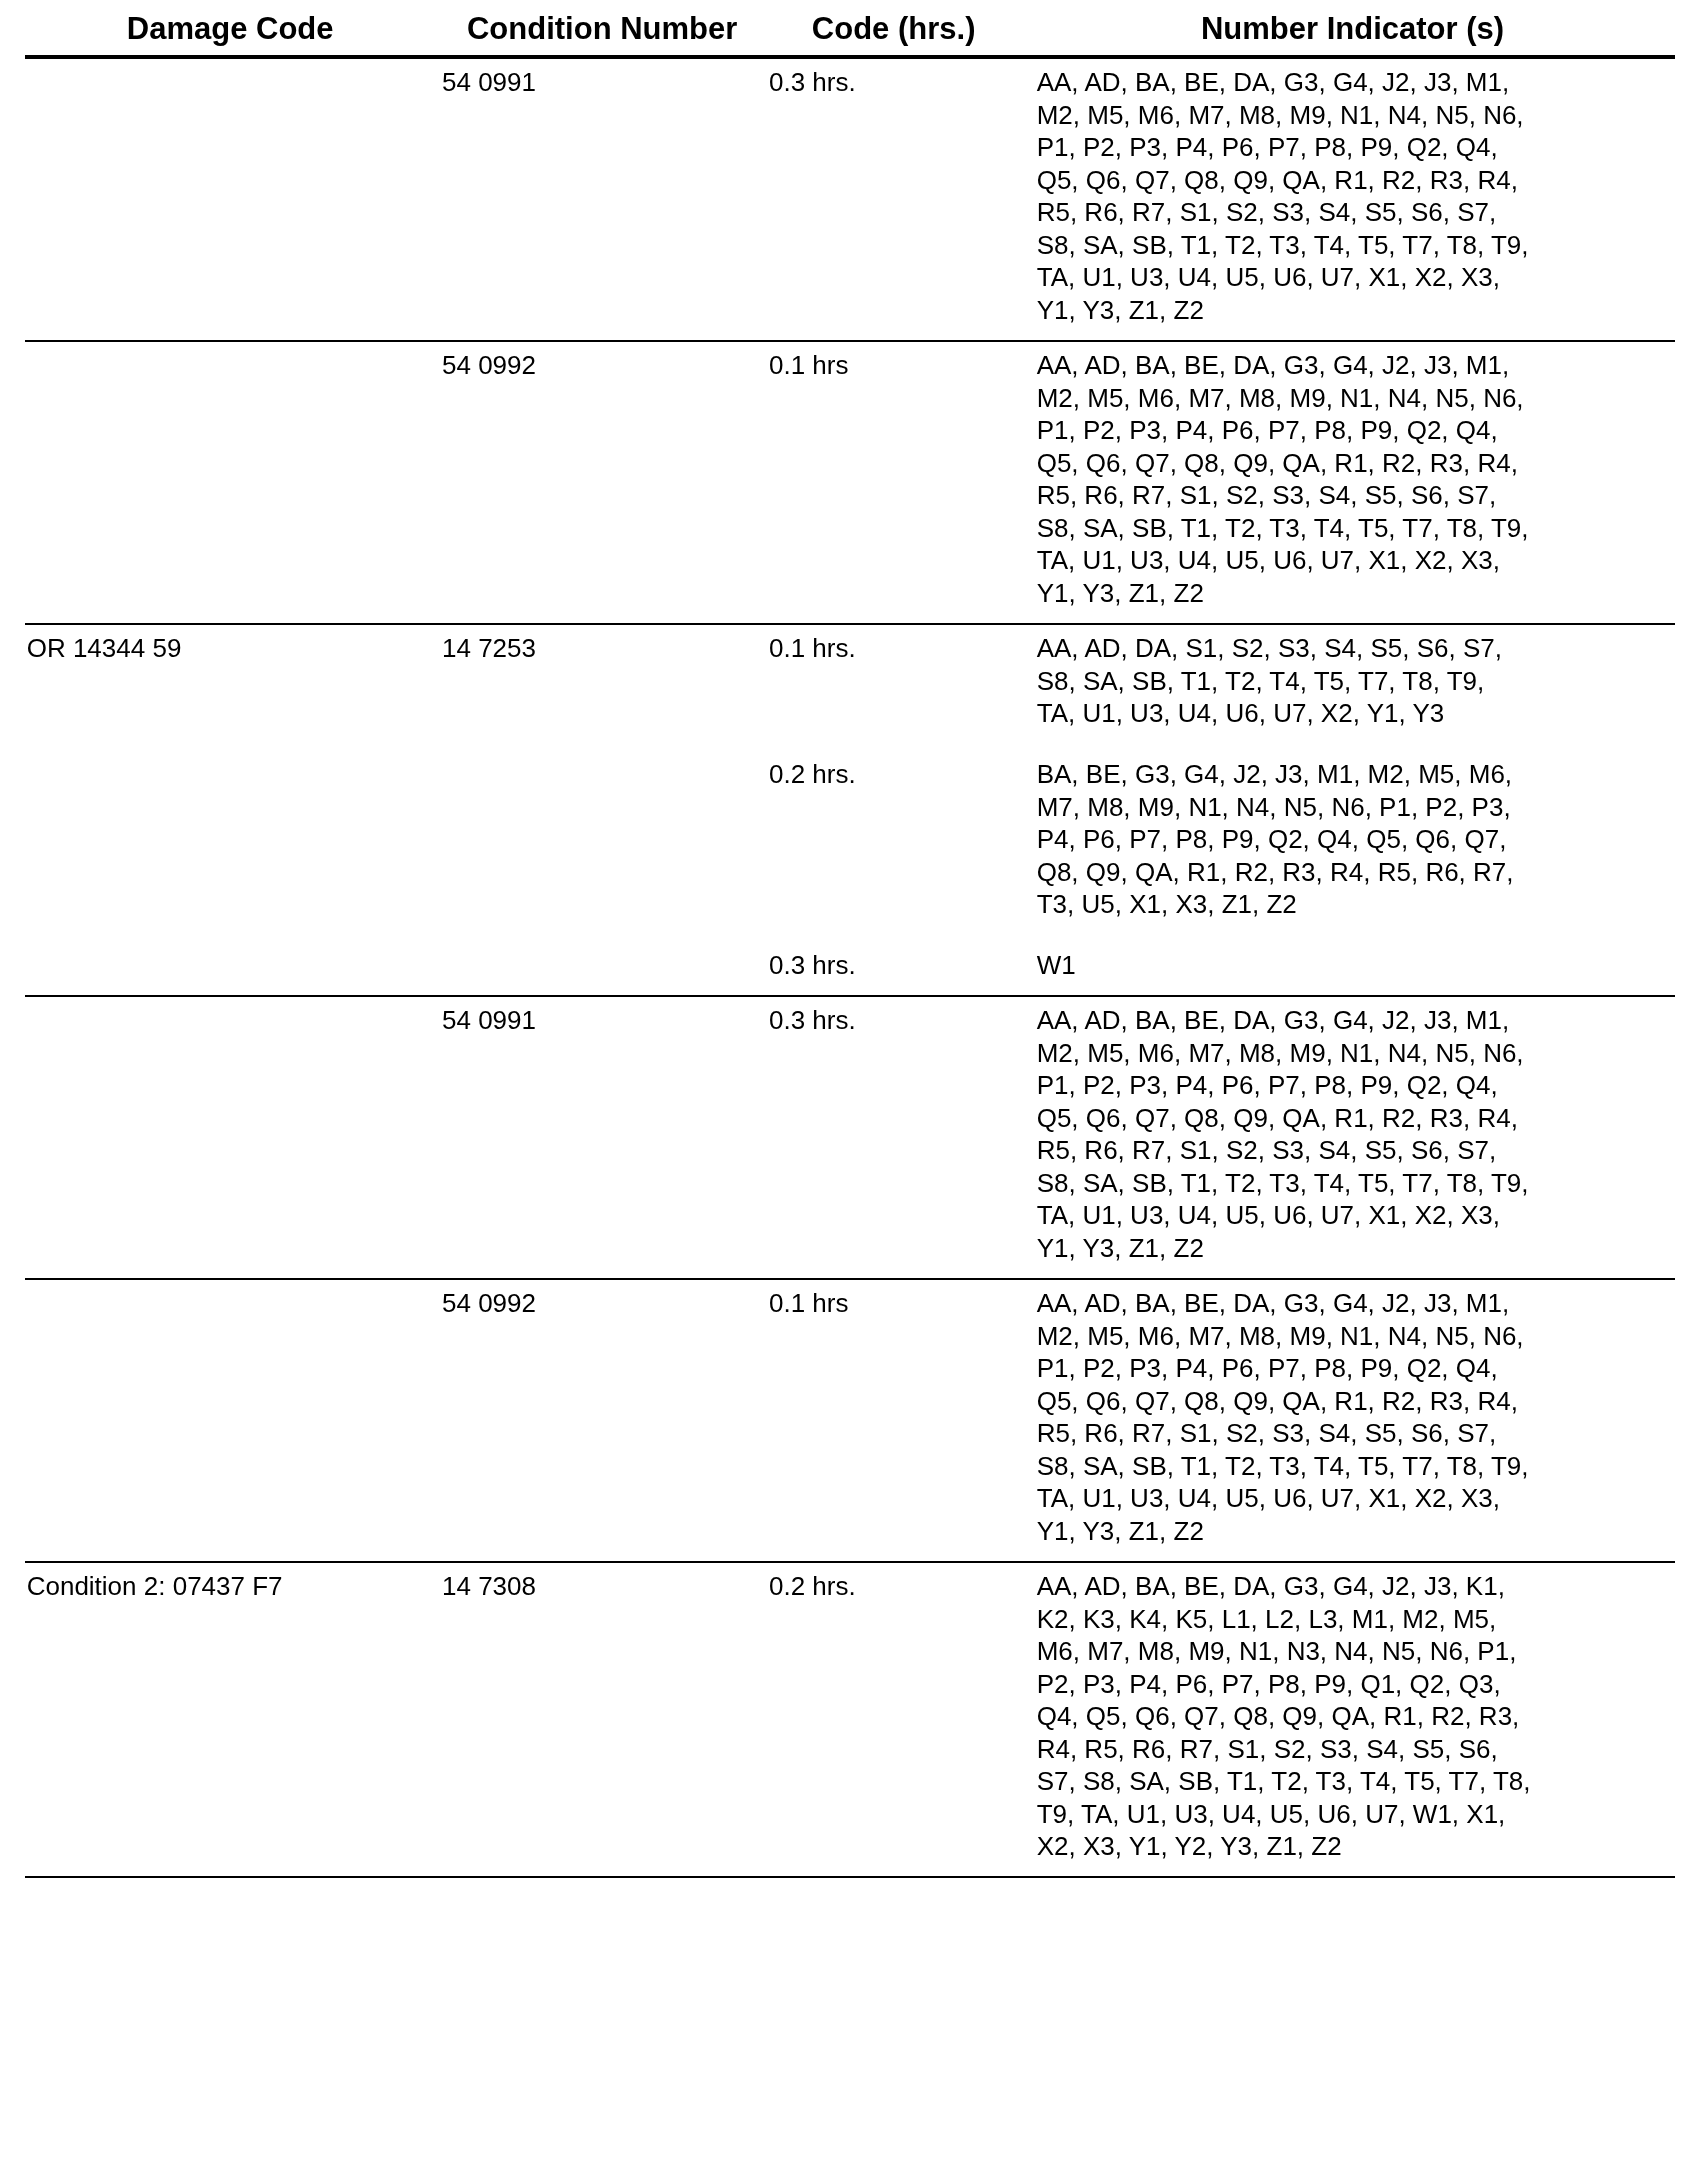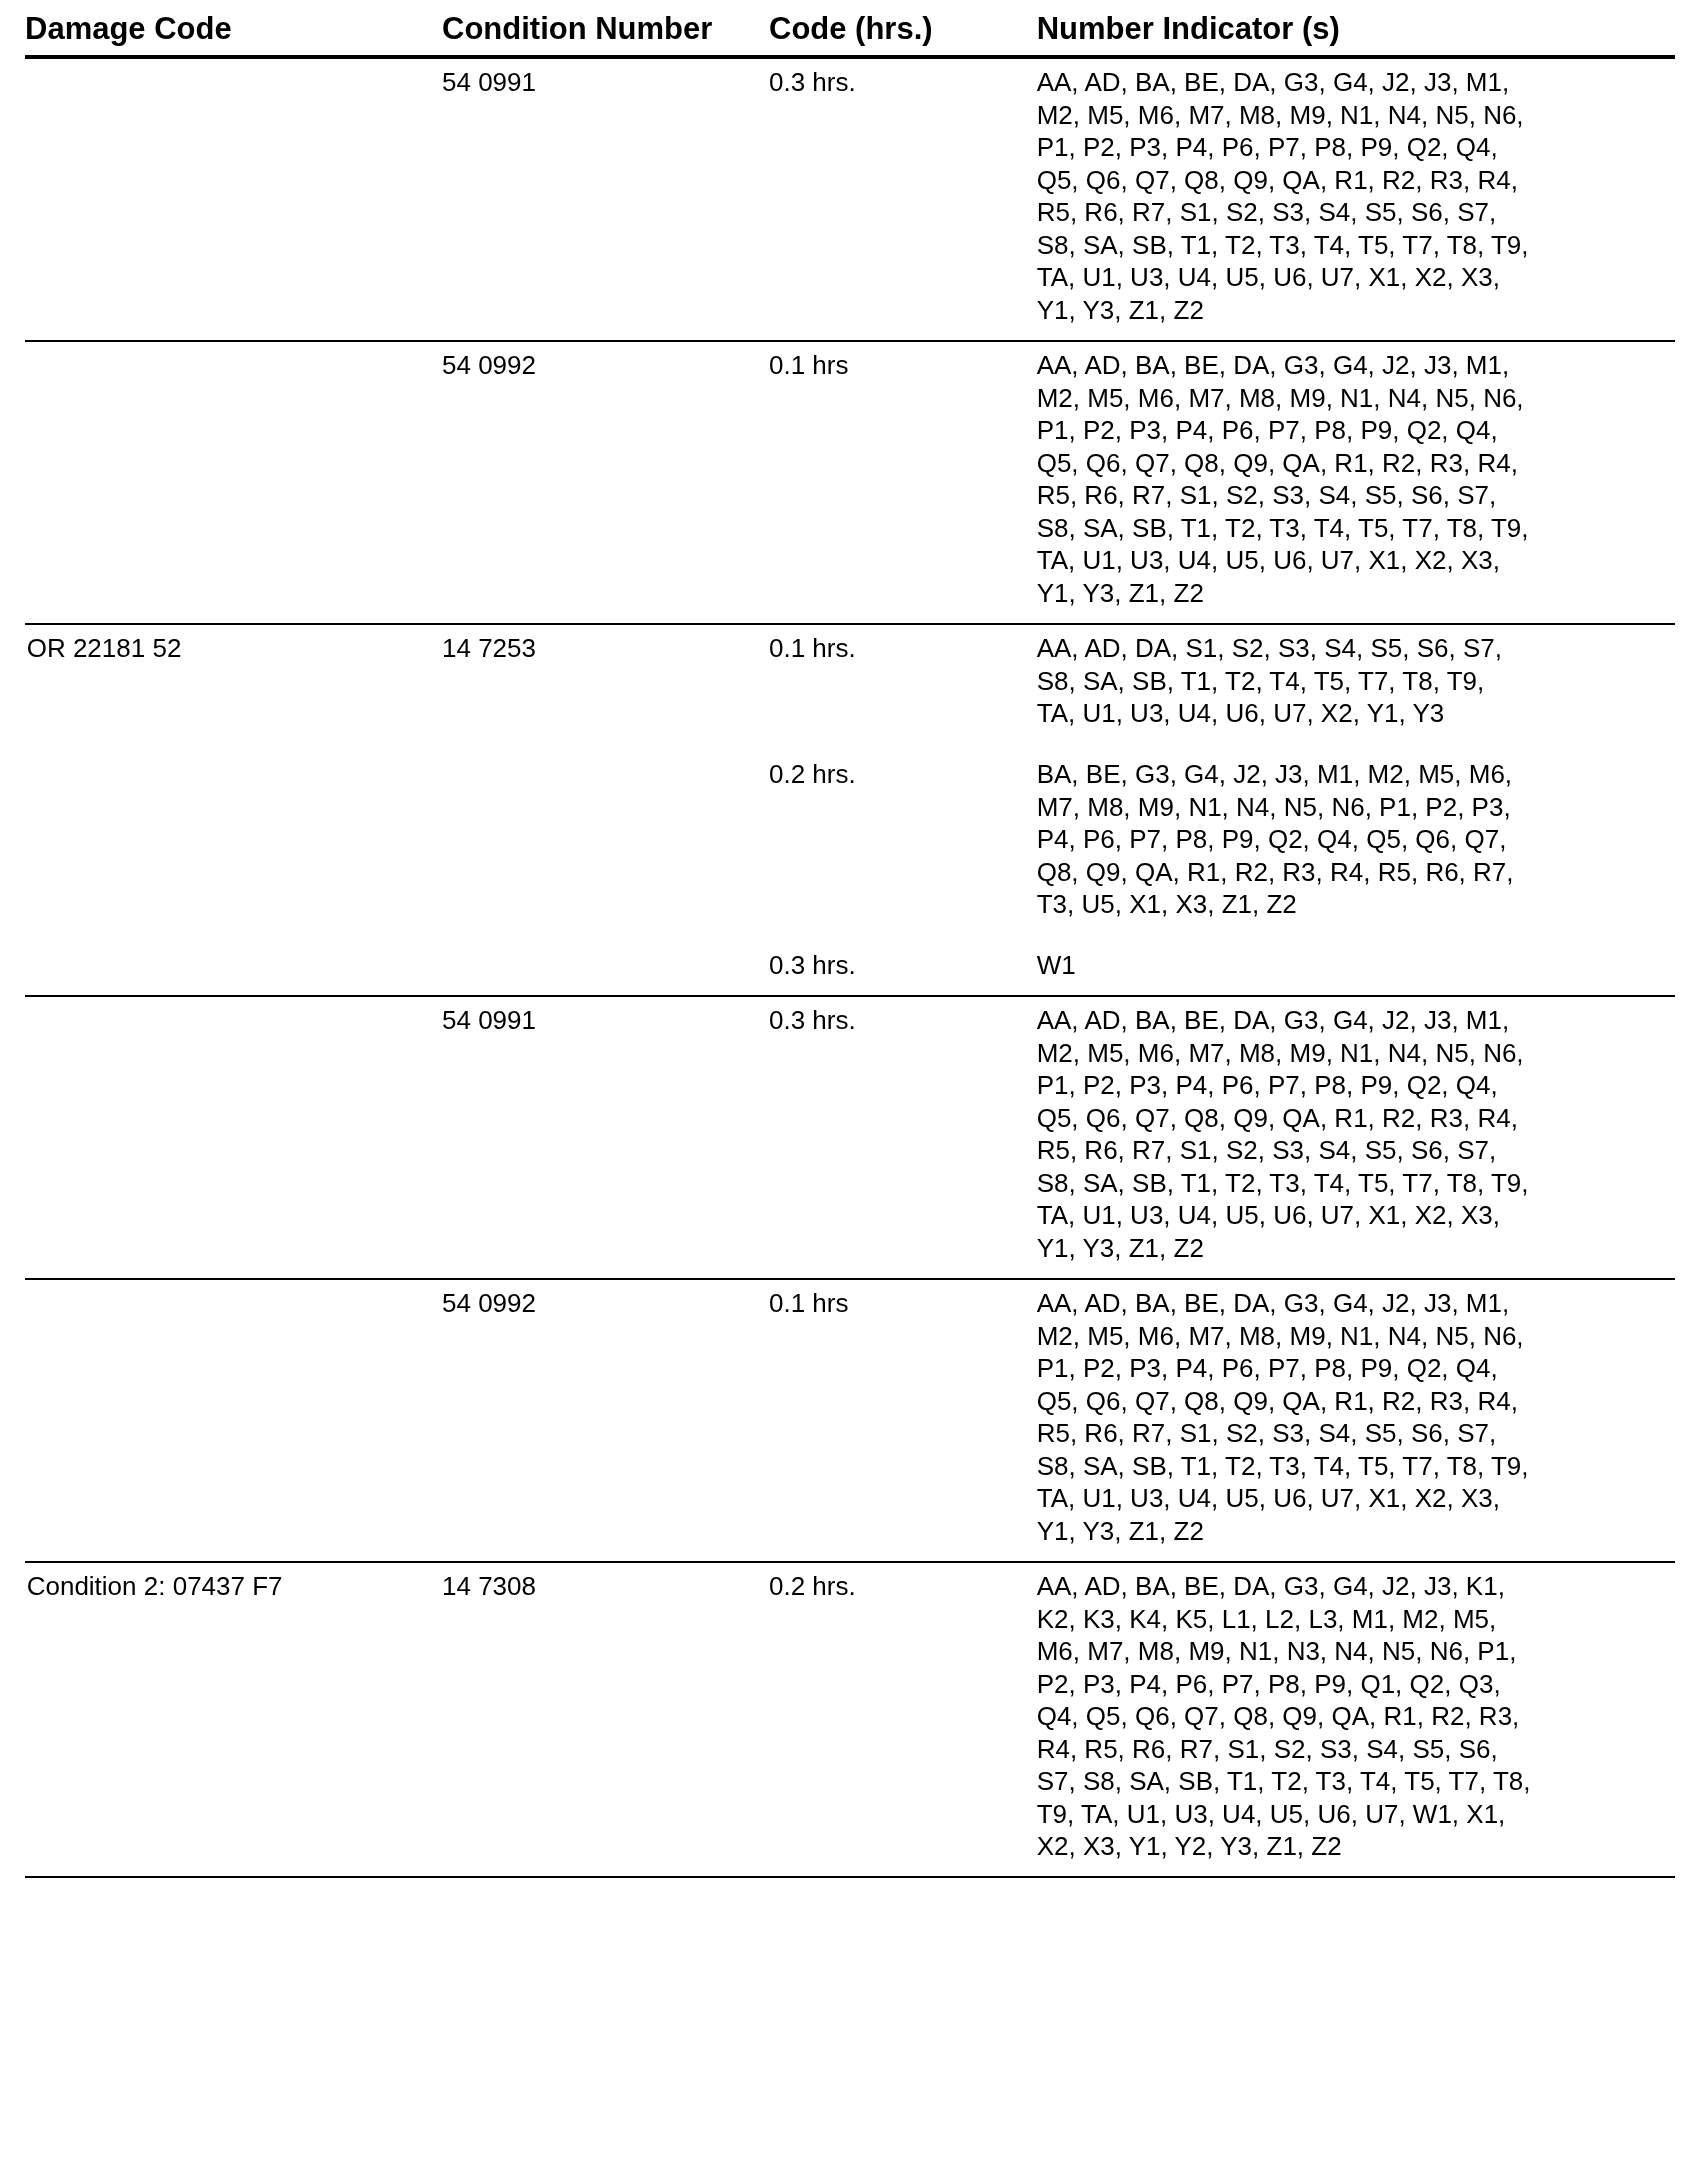--- a/index.html
+++ b/index.html
@@ -21,21 +21,21 @@
     border-collapse: collapse;
     width: 100%;
     table-layout: fixed;
   }
   table.damage-table col.c-damage { width: 417px; }
   table.damage-table col.c-op { width: 327px; }
   table.damage-table col.c-time { width: 256px; }
   table.damage-table col.c-model { width: auto; }
 
   thead th {
-    text-align: left;
+    text-align: center;
     font-weight: bold;
     font-size: 31px;
     line-height: 1.12;
     padding: 0 6.7px 8.4px 0;
     vertical-align: bottom;
     border-bottom: 4.2px solid #000000;
   }
   thead th.th-model { padding-left: 11.7px; }
 
   tbody td {
@@ -102,21 +102,21 @@
         <td class="td-model">AA, AD, BA, BE, DA, G3, G4, J2, J3, M1,
 M2, M5, M6, M7, M8, M9, N1, N4, N5, N6,
 P1, P2, P3, P4, P6, P7, P8, P9, Q2, Q4,
 Q5, Q6, Q7, Q8, Q9, QA, R1, R2, R3, R4,
 R5, R6, R7, S1, S2, S3, S4, S5, S6, S7,
 S8, SA, SB, T1, T2, T3, T4, T5, T7, T8, T9,
 TA, U1, U3, U4, U5, U6, U7, X1, X2, X3,
 Y1, Y3, Z1, Z2</td>
       </tr>
       <tr class="no-rule">
-        <td class="td-damage">OR 22181 52</td>
+        <td class="td-damage">OR 14344 59</td>
         <td class="td-op">14 7253</td>
         <td class="td-time">0.1 hrs.</td>
         <td class="td-model">AA, AD, DA, S1, S2, S3, S4, S5, S6, S7,
 S8, SA, SB, T1, T2, T4, T5, T7, T8, T9,
 TA, U1, U3, U4, U6, U7, X2, Y1, Y3</td>
       </tr>
       <tr class="spacer-row">
         <td></td>
         <td></td>
         <td></td>

